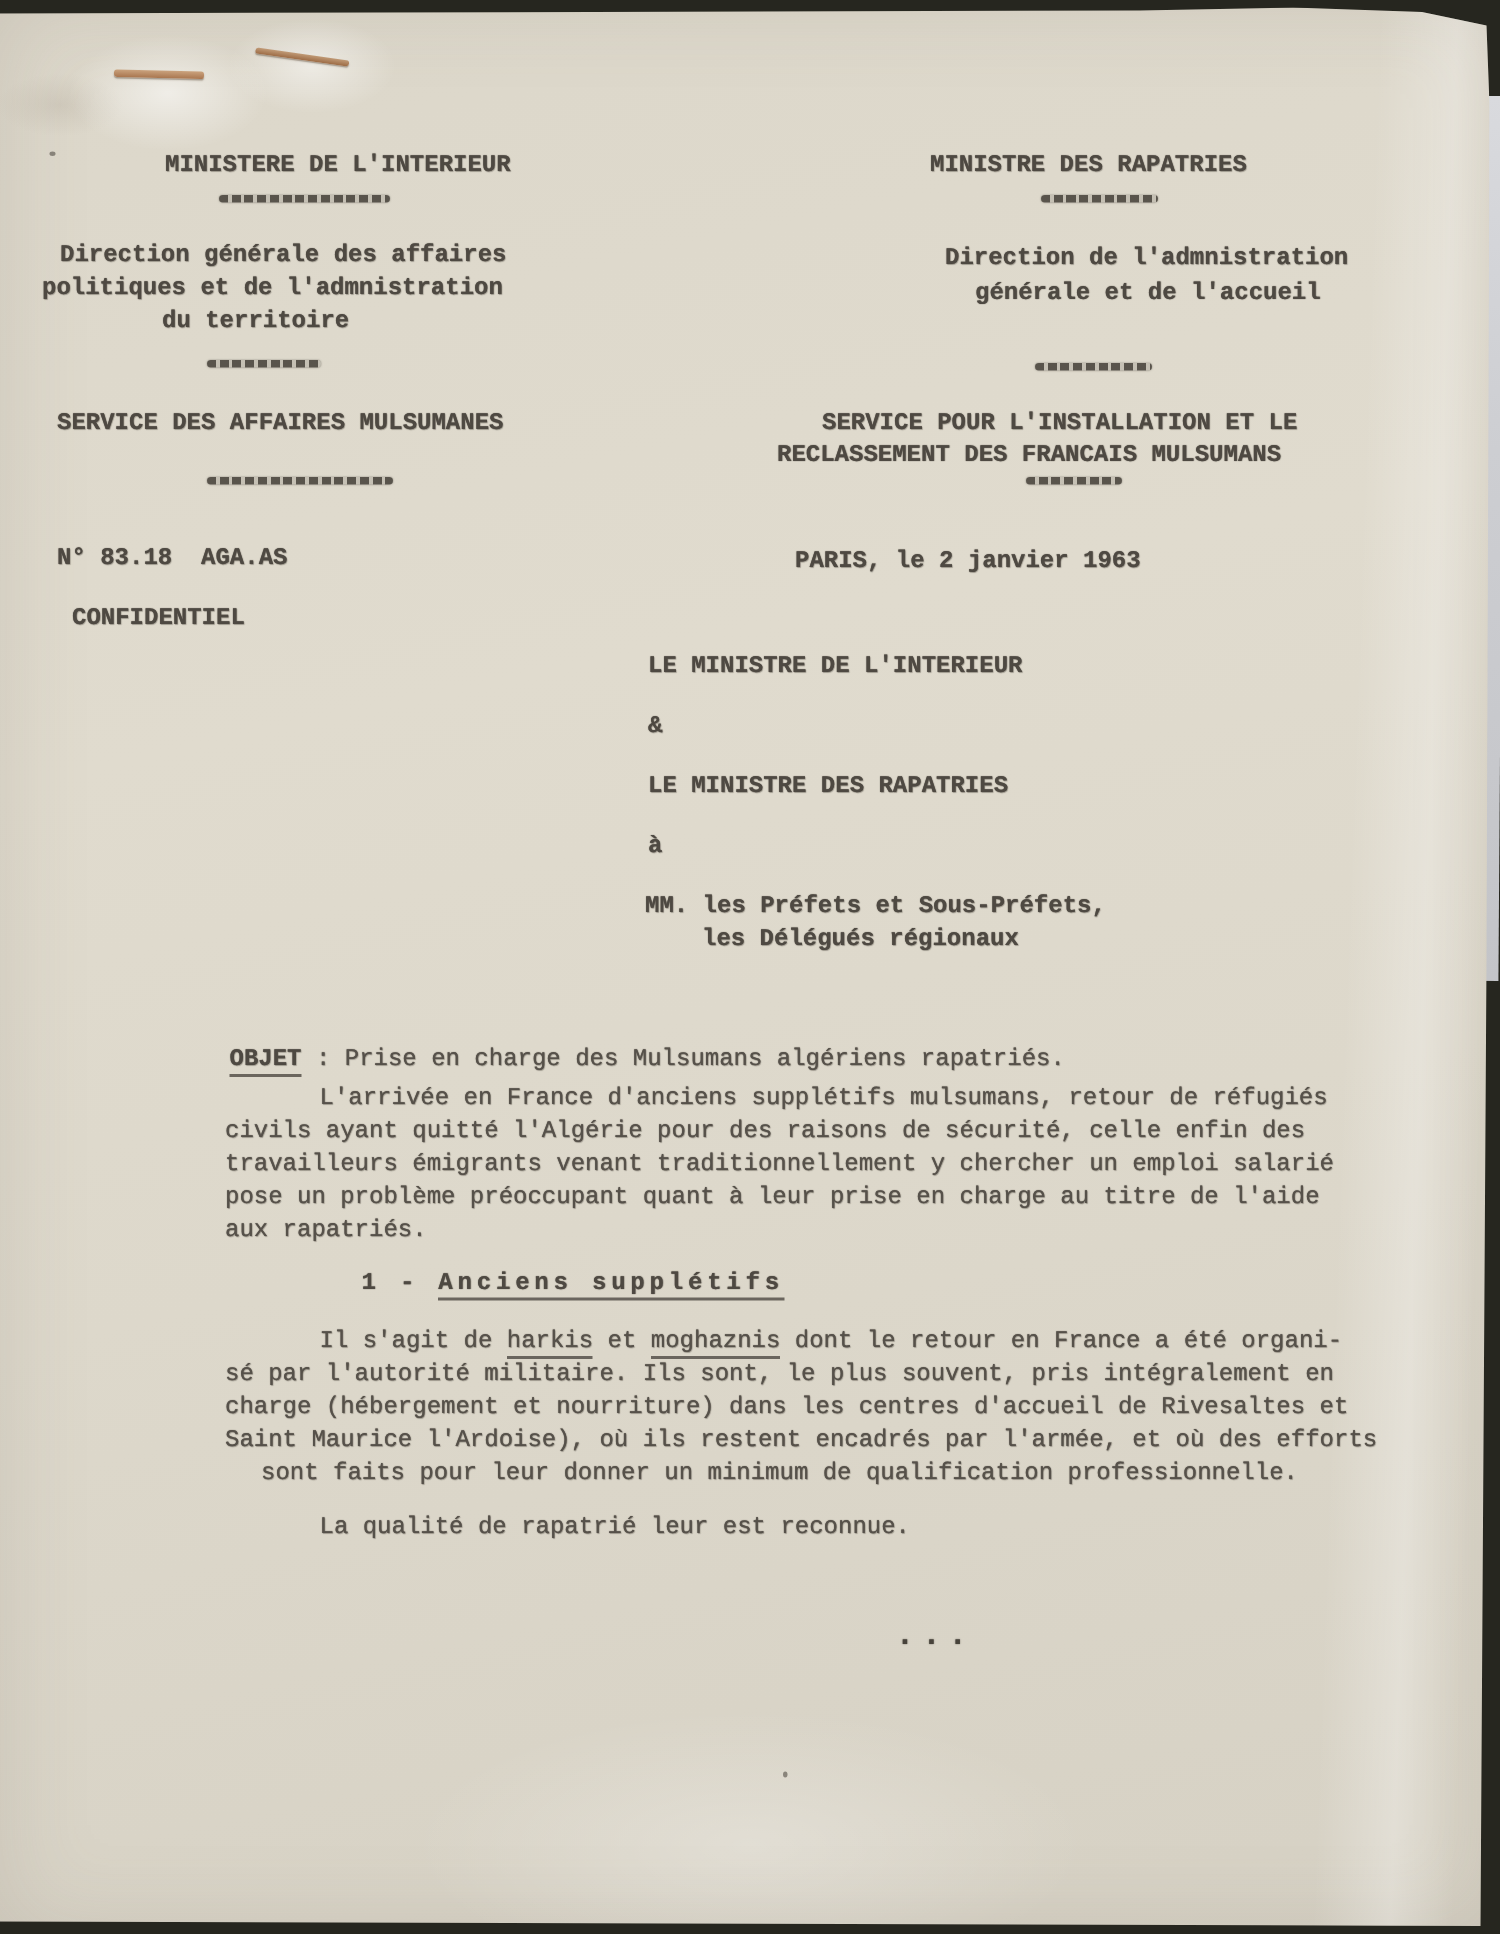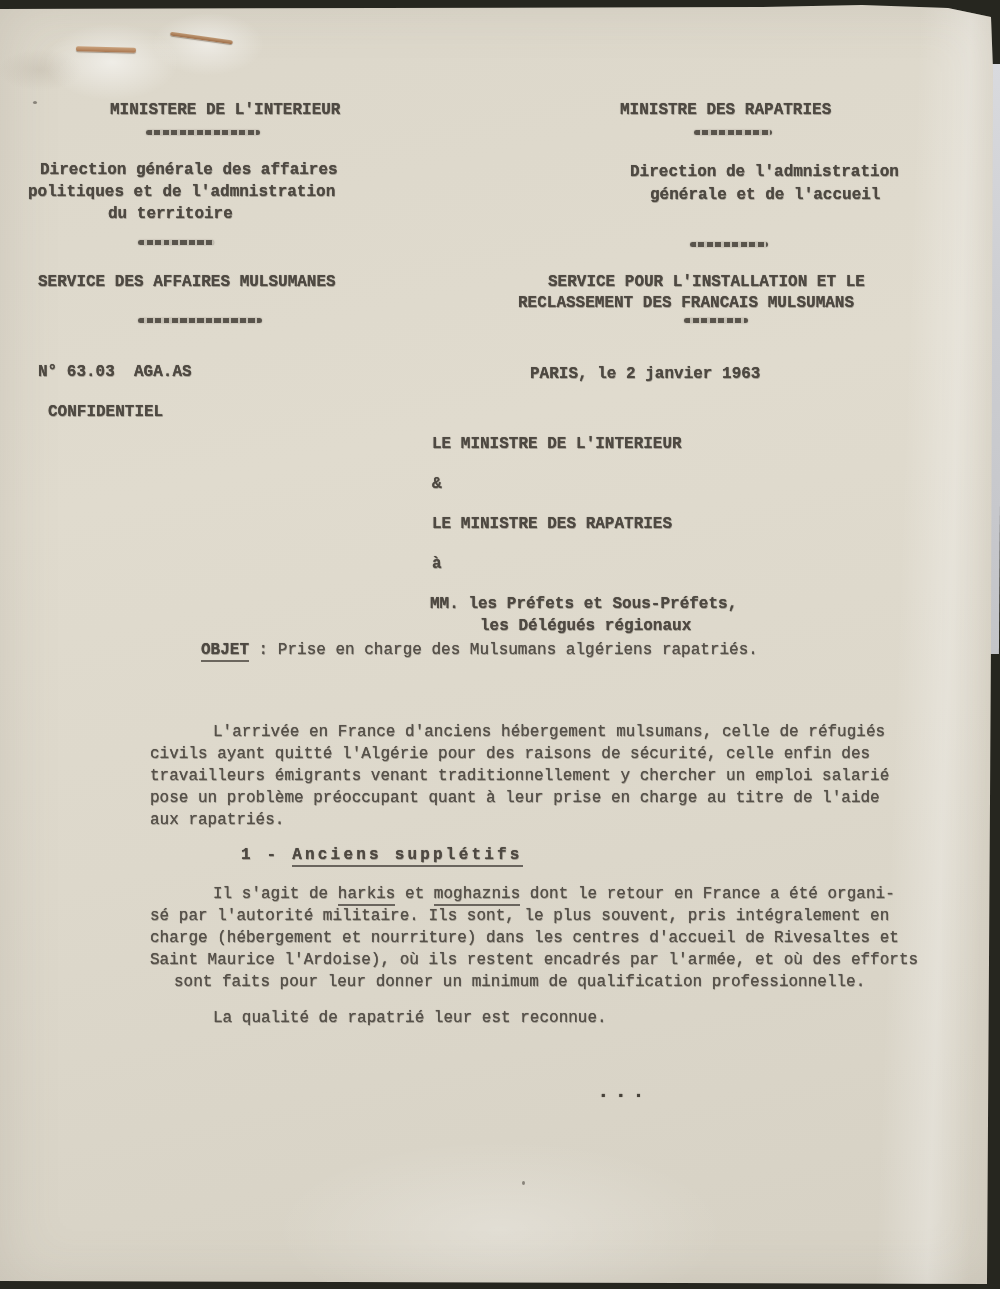--- a/index.html
+++ b/index.html
@@ -100,35 +100,35 @@
     <div class="sep" style="left:694px;top:130px;width:78px;"></div>
 
     <div class="tw caps" style="left:630px;top:162px;font-weight:700;">Direction de l'admnistration</div>
     <div class="tw caps" style="left:650px;top:185px;font-weight:700;">générale et de l'accueil</div>
     <div class="sep" style="left:690px;top:242px;width:78px;"></div>
 
     <div class="tw caps" style="left:548px;top:272px;">SERVICE POUR L'INSTALLATION ET LE</div>
     <div class="tw caps" style="left:518px;top:293px;">RECLASSEMENT DES FRANCAIS MULSUMANS</div>
     <div class="sep" style="left:684px;top:318px;width:64px;"></div>
 
-    <div class="tw caps" style="left:38px;top:362px;">N° 63.03  AGA.AS</div>
+    <div class="tw caps" style="left:38px;top:362px;">N° 83.18  AGA.AS</div>
     <div class="tw caps" style="left:48px;top:402px;">CONFIDENTIEL</div>
 
     <div class="tw caps" style="left:530px;top:364px;">PARIS, le 2 janvier 1963</div>
 
     <div class="tw caps" style="left:432px;top:434px;">LE MINISTRE DE L'INTERIEUR</div>
     <div class="tw caps" style="left:432px;top:474px;">&amp;</div>
     <div class="tw caps" style="left:432px;top:514px;">LE MINISTRE DES RAPATRIES</div>
     <div class="tw caps" style="left:432px;top:554px;">à</div>
     <div class="tw caps" style="left:430px;top:594px;font-weight:700;">MM. les Préfets et Sous-Préfets,</div>
-    <div class="tw caps" style="left:468px;top:616px;font-weight:700;margin-left:12px;">les Délégués régionaux</div>
+    <div class="tw caps" style="left:468px;top:616px;font-weight:700;">les Délégués régionaux</div>
 
-    <div class="tw" style="left:153px;top:640px;margin-left:48px;"><span class="u caps">OBJET</span><span> : Prise en charge des Mulsumans algériens rapatriés.</span></div>
+    <div class="tw" style="left:153px;top:696px;"><span class="u caps">OBJET</span><span> : Prise en charge des Mulsumans algériens rapatriés.</span></div>
 
-    <div class="tw" style="left:213px;top:722px;">L'arrivée en France d'anciens hébergement mulsumans, celle de réfugiés</div>
+    <div class="tw" style="left:213px;top:722px;">L'arrivée en France d'anciens supplétifs mulsumans, retour de réfugiés</div>
     <div class="tw" style="left:150px;top:744px;">civils ayant quitté l'Algérie pour des raisons de sécurité, celle enfin des</div>
     <div class="tw" style="left:150px;top:766px;">travailleurs émigrants venant traditionnellement y chercher un emploi salarié</div>
     <div class="tw" style="left:150px;top:788px;">pose un problème préoccupant quant à leur prise en charge au titre de l'aide</div>
     <div class="tw" style="left:150px;top:810px;">aux rapatriés.</div>
 
     <div class="tw heading" style="left:213px;top:845px;"><span>1 - </span><span class="u">Anciens supplétifs</span></div>
 
     <div class="tw" style="left:213px;top:884px;"><span>Il s'agit de </span><span class="u">harkis</span><span> et </span><span class="u">moghaznis</span><span> dont le retour en France a été organi-</span></div>
     <div class="tw" style="left:150px;top:906px;">sé par l'autorité militaire. Ils sont, le plus souvent, pris intégralement en</div>
     <div class="tw" style="left:150px;top:928px;">charge (hébergement et nourriture) dans les centres d'accueil de Rivesaltes et</div>

